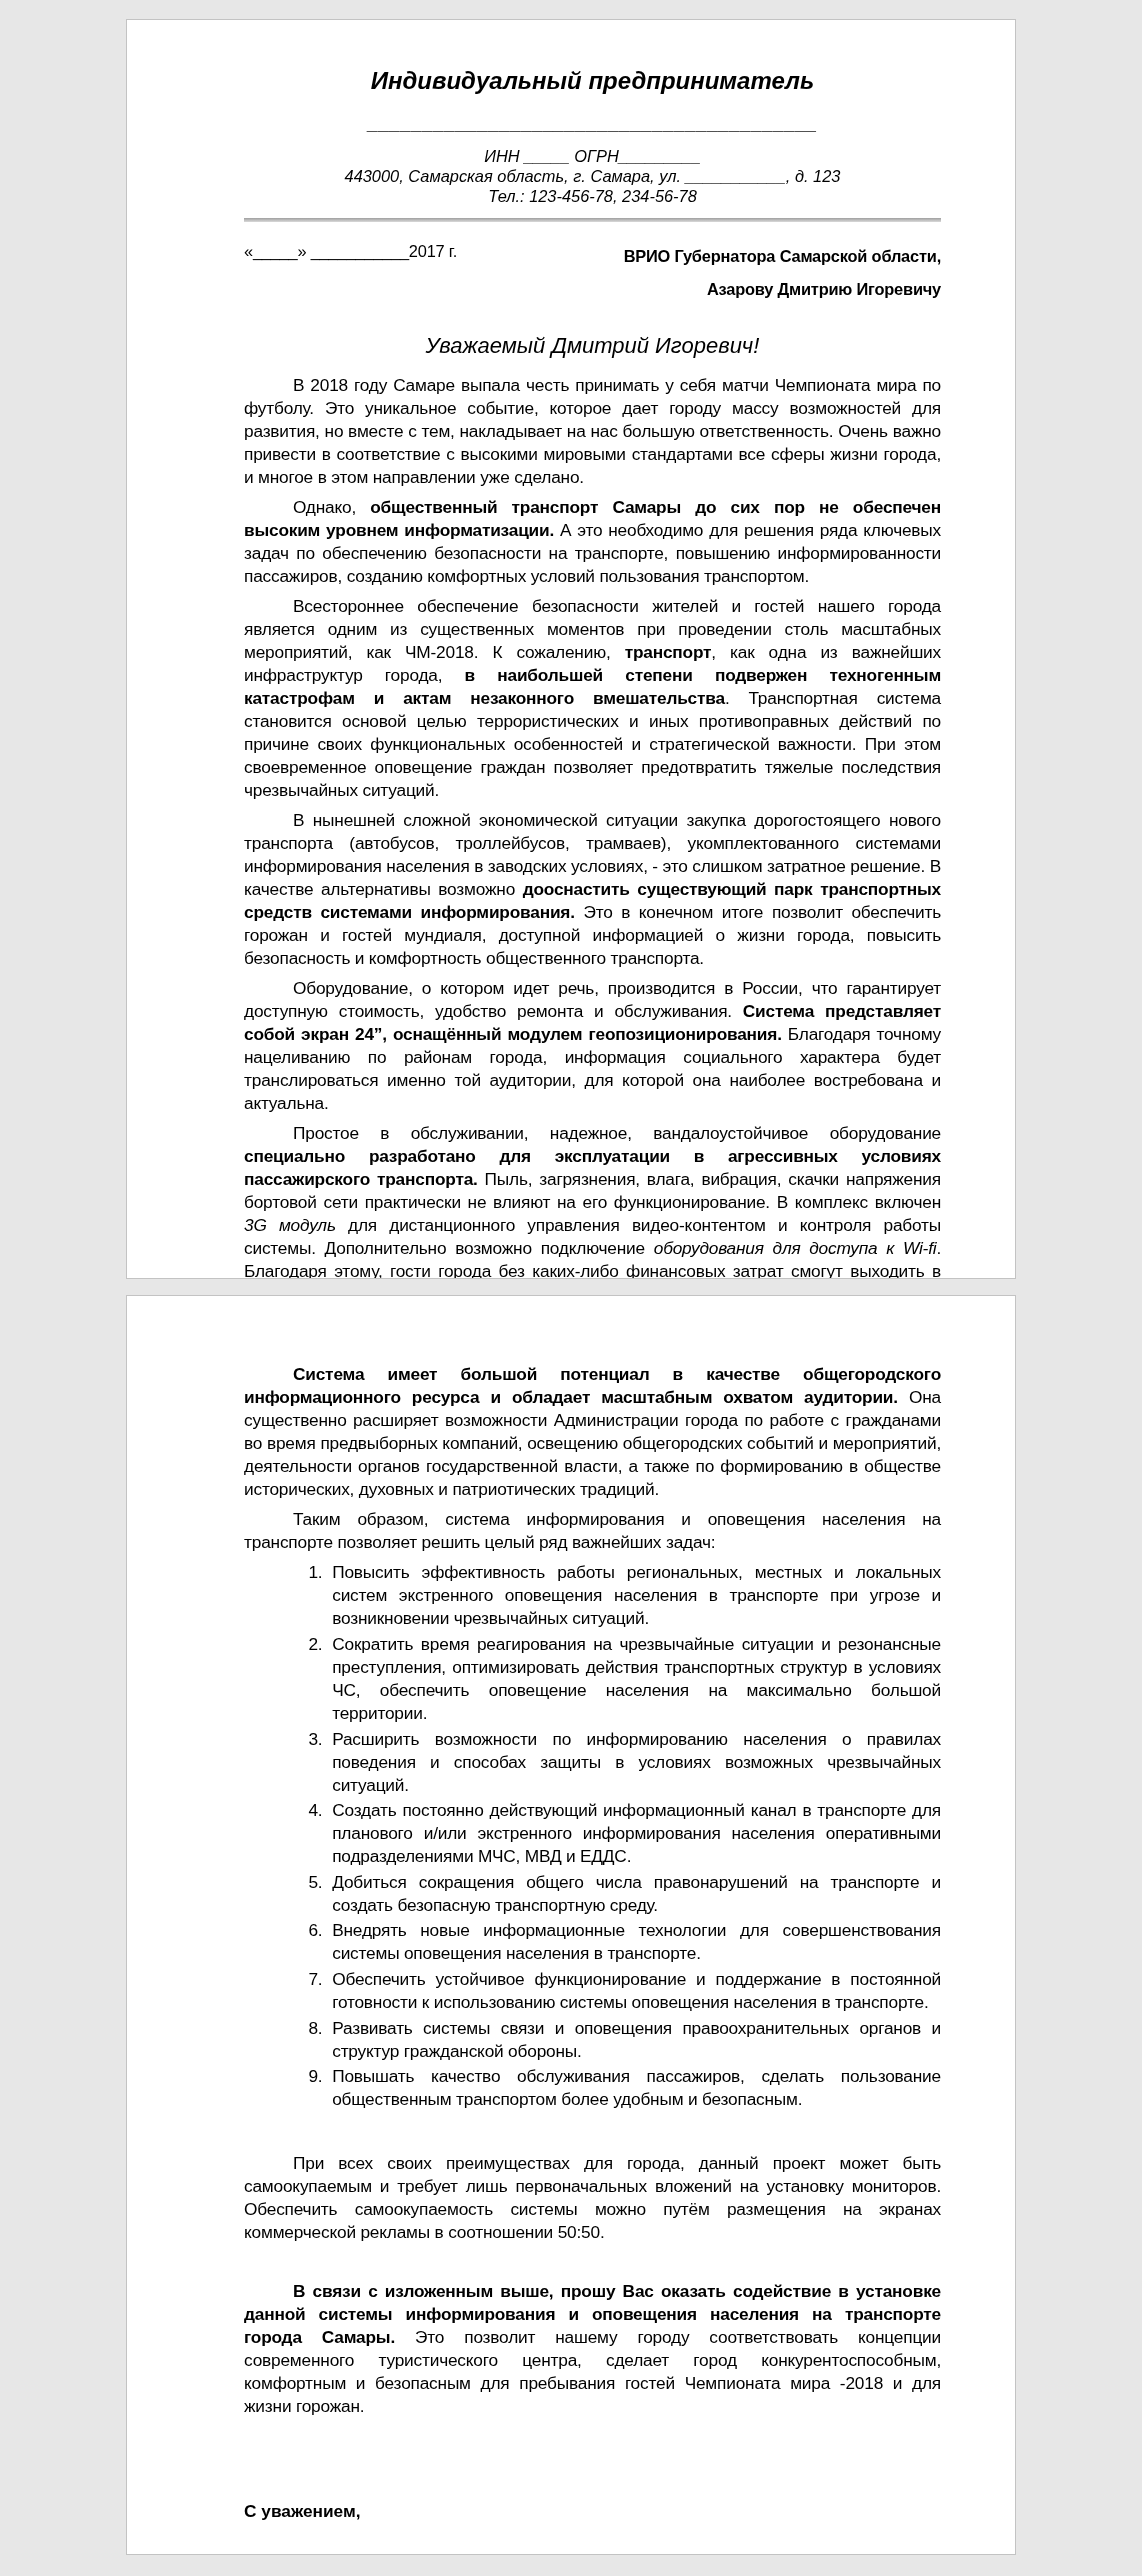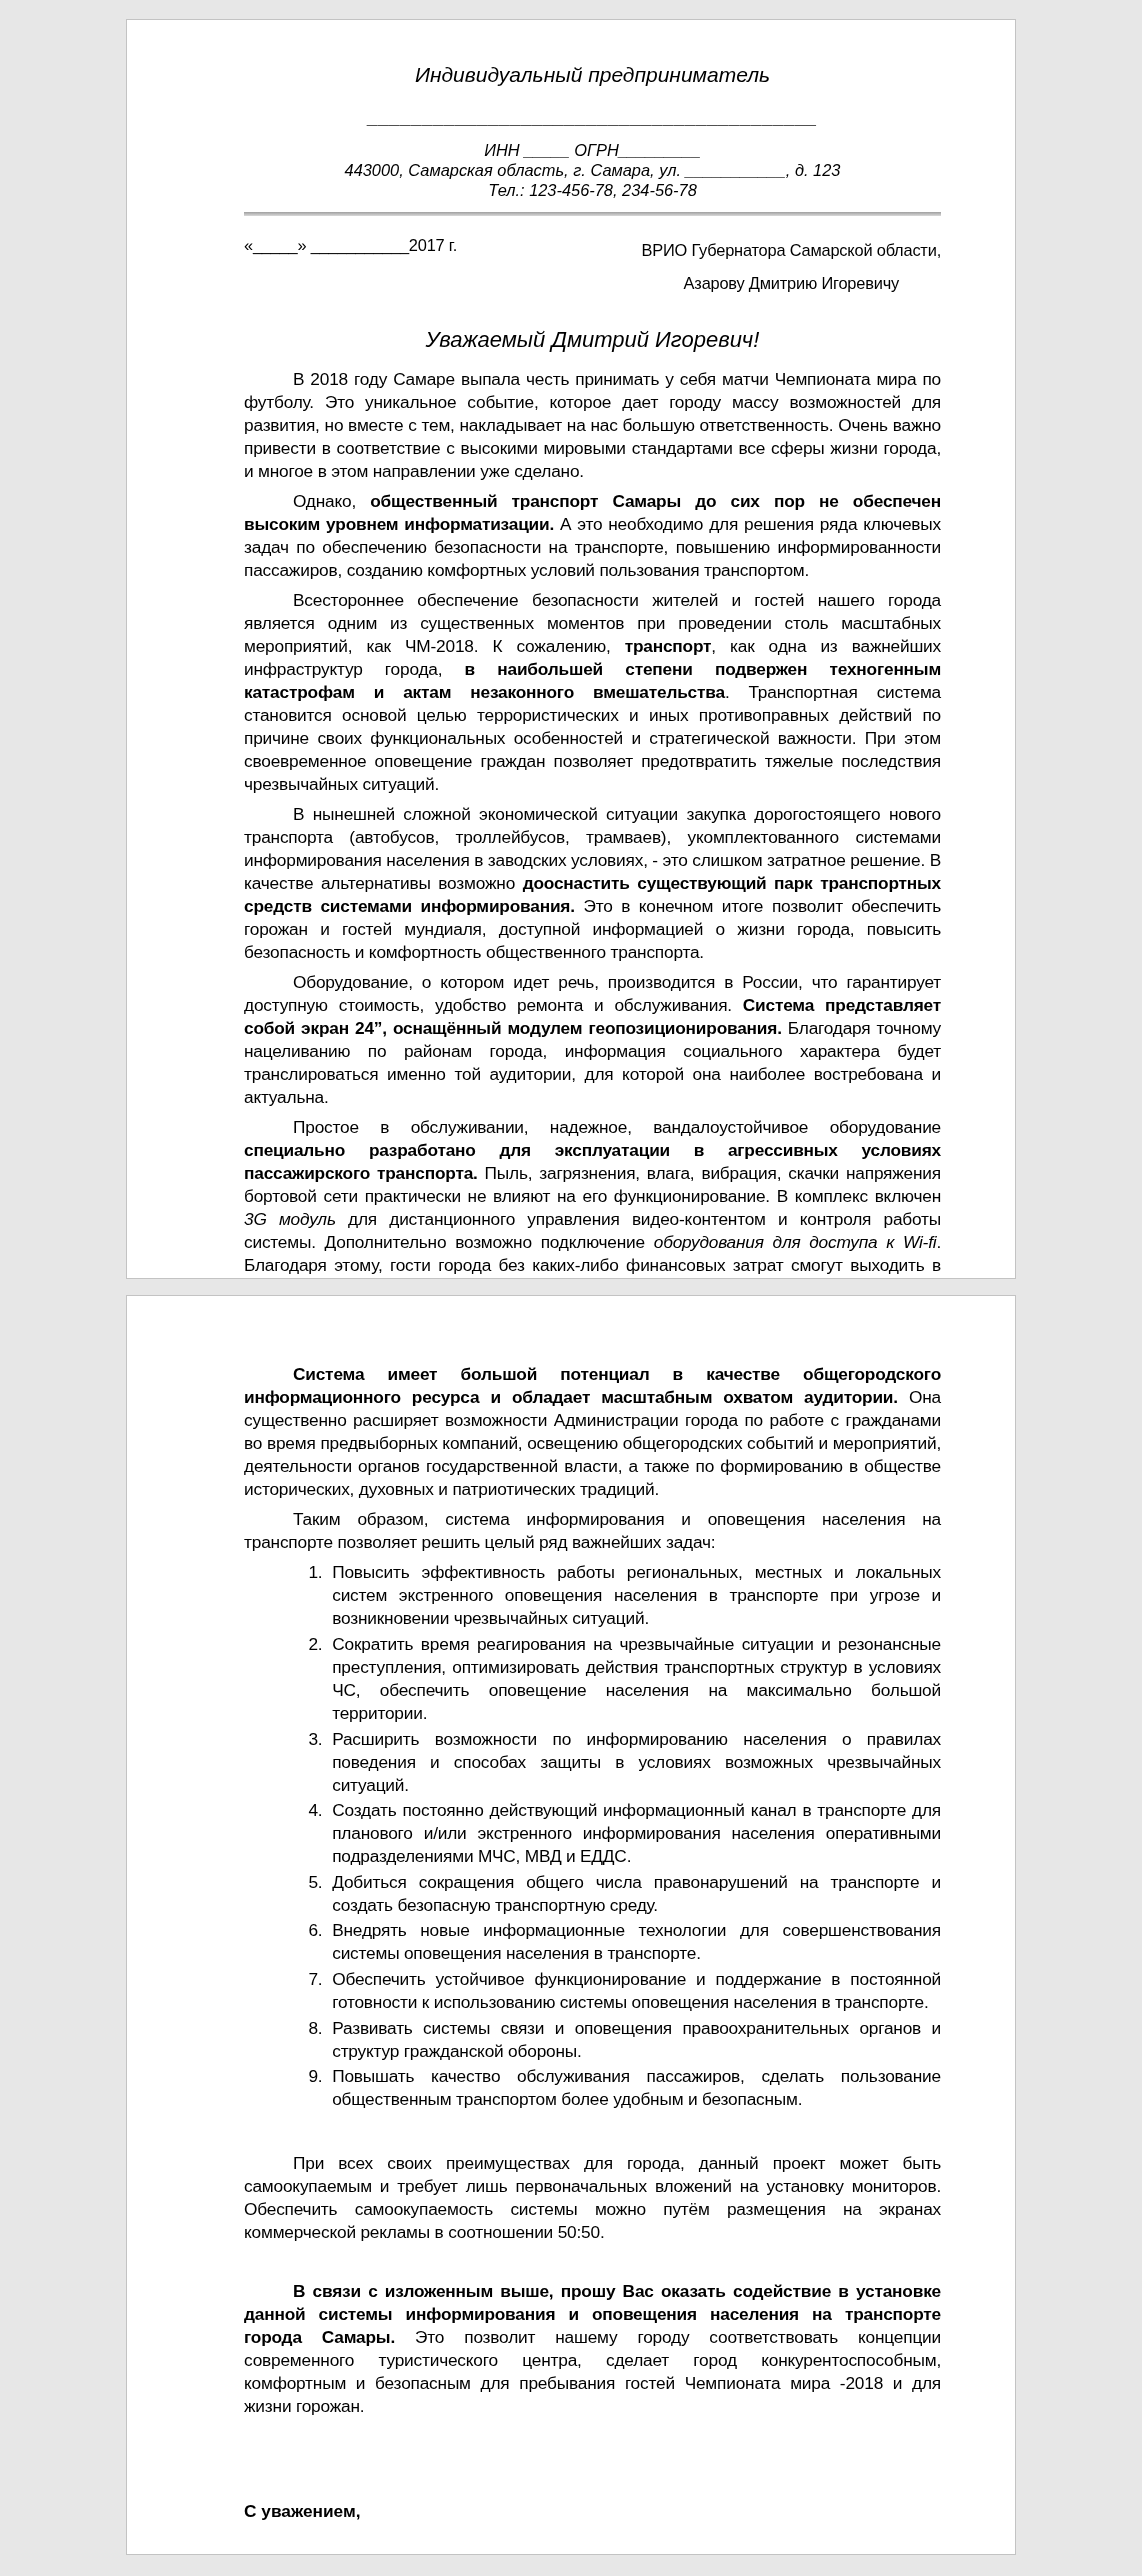--- a/index.html
+++ b/index.html
@@ -18,40 +18,40 @@
     background: #ffffff;
     border: 0.9px solid #c3c3c3;
     overflow: hidden;
     padding: 40px 74px 35px 117px;
   }
   .page-1 { margin-top: 19px; }
   .page-2 { margin-top: 16.4px; padding-top: 67px; }
 
   
   .letterhead { text-align: center; font-style: italic; }
-  .lh-title { font-size: 21px; font-weight: normal; line-height: 26px; margin-top: 2px; }
+  .lh-title { font-size: 24px; font-weight: bold; line-height: 26px; margin-top: 8px; }
   .lh-rule  { font-size: 19px; font-weight: bold; line-height: 21px; margin-top: 19px; letter-spacing: 0.4px; }
   .lh-lines { margin-top: 12px; text-align: center; }
   .lh-line  { font-size: 16.4px; line-height: 20px; }
   .lh-divider {
     height: 3.5px;
     margin-top: 12px;
     background: linear-gradient(#9f9f9f, #d9d9d9);
   }
 
   
   .meta-row {
     display: flex;
     justify-content: space-between;
     align-items: flex-start;
     margin-top: 18px;
     font-size: 16.4px;
   }
   .date-line { line-height: 22.4px; letter-spacing: -0.2px; }
-  .addressee { text-align: center; font-weight: normal; line-height: 33px; letter-spacing: -0.2px; }
+  .addressee { text-align: right; font-weight: bold; line-height: 33px; letter-spacing: -0.2px; }
 
   .salutation {
     text-align: center;
     font-style: italic;
     font-size: 22px;
     margin: 29px 0 17.3px 0;
     line-height: 22.4px;
   }
 
   

